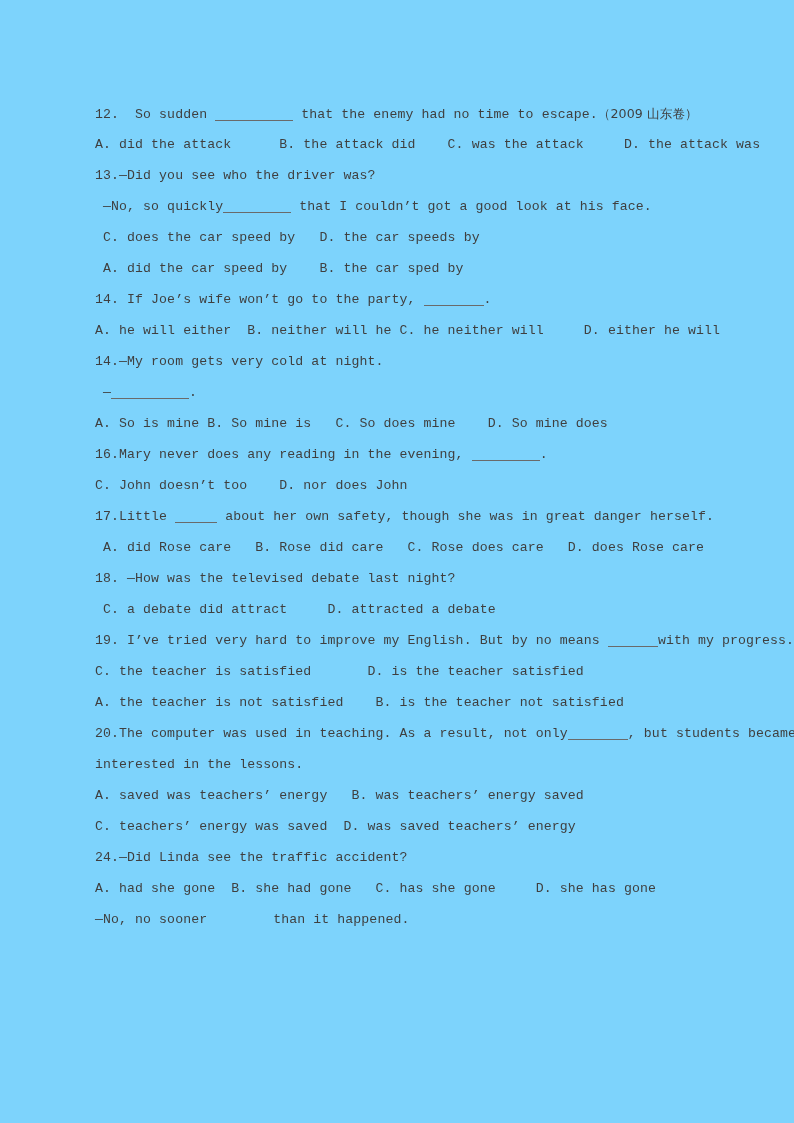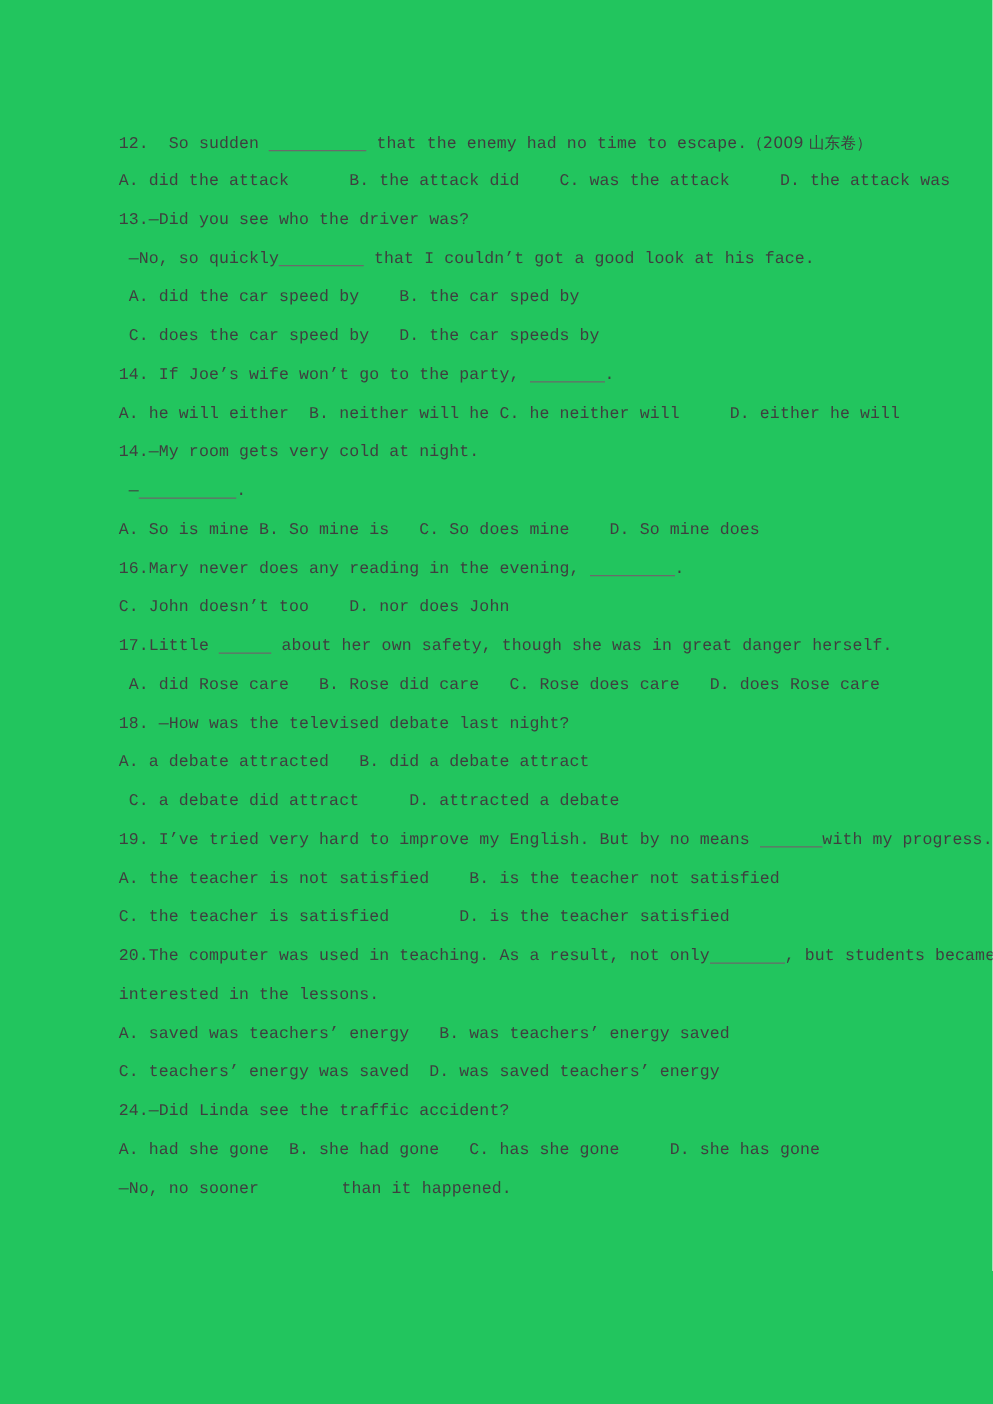--- a/index.html
+++ b/index.html
@@ -14,21 +14,21 @@
     color: #3f3f3f;
     overflow: hidden;
     position: relative;
   }
   #page {
     position: absolute;
     left: 0;
     top: 0;
     width: 794px;
     height: 1123px;
-    background: #22c55e;
+    background: #7dd3fc;
   }
   #content {
     position: absolute;
     left: 95px;
     top: 98px;
     width: 615px;
   }
   .line {
     height: 31px;
     line-height: 31px;
@@ -61,43 +61,42 @@
 <body>
 
 <div id="page">
   <div id="content">
 
     <div class="line"><span>12.  So sudden </span><span class="blank b-xl"></span><span> that the enemy had no time to escape.</span><span class="cn">（2009 </span><span class="cn">山东卷</span><span class="cn">）</span></div>
     <div class="line">A. did the attack      B. the attack did    C. was the attack     D. the attack was</div>
 
     <div class="line">13.—Did you see who the driver was?</div>
     <div class="line"><span> —No, so quickly</span><span class="blank b-lg"></span><span> that I couldn’t got a good look at his face.</span></div>
+    <div class="line"> C. does the car speed by   D. the car speeds by</div>
     <div class="line"> A. did the car speed by    B. the car sped by</div>
-    <div class="line"> C. does the car speed by   D. the car speeds by</div>
 
     <div class="line"><span>14. If Joe’s wife won’t go to the party, </span><span class="blank b-md"></span><span>.</span></div>
     <div class="line">A. he will either  B. neither will he C. he neither will     D. either he will</div>
 
     <div class="line">14.—My room gets very cold at night.</div>
     <div class="line"><span> —</span><span class="blank b-xl"></span><span>.</span></div>
     <div class="line">A. So is mine B. So mine is   C. So does mine    D. So mine does</div>
 
     <div class="line"><span>16.Mary never does any reading in the evening, </span><span class="blank b-lg"></span><span>.</span></div>
     <div class="line">C. John doesn’t too    D. nor does John</div>
 
     <div class="line"><span>17.Little </span><span class="blank b-xs"></span><span> about her own safety, though she was in great danger herself.</span></div>
     <div class="line"> A. did Rose care   B. Rose did care   C. Rose does care   D. does Rose care</div>
 
     <div class="line">18. —How was the televised debate last night?</div>
-    <div class="line">A. a debate attracted   B. did a debate attract</div>
     <div class="line"> C. a debate did attract     D. attracted a debate</div>
 
     <div class="line"><span>19. I’ve tried very hard to improve my English. But by no means </span><span class="blank b-sm"></span><span>with my progress.</span></div>
+    <div class="line">C. the teacher is satisfied       D. is the teacher satisfied</div>
     <div class="line">A. the teacher is not satisfied    B. is the teacher not satisfied</div>
-    <div class="line">C. the teacher is satisfied       D. is the teacher satisfied</div>
 
     <div class="line"><span>20.The computer was used in teaching. As a result, not only</span><span class="blank b-md"></span><span>, but students became more</span></div>
     <div class="line">interested in the lessons.</div>
     <div class="line">A. saved was teachers’ energy   B. was teachers’ energy saved</div>
     <div class="line">C. teachers’ energy was saved  D. was saved teachers’ energy</div>
 
     <div class="line">24.—Did Linda see the traffic accident?</div>
     <div class="line">A. had she gone  B. she had gone   C. has she gone     D. she has gone</div>
     <div class="line"><span>—No, no sooner</span><span class="gap-nb"></span><span>than it happened.</span></div>
 

